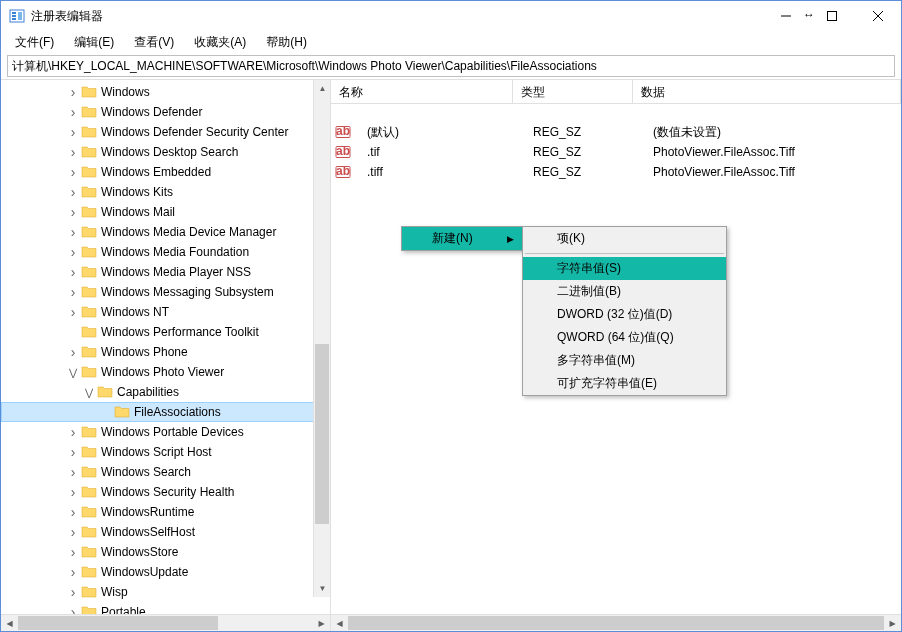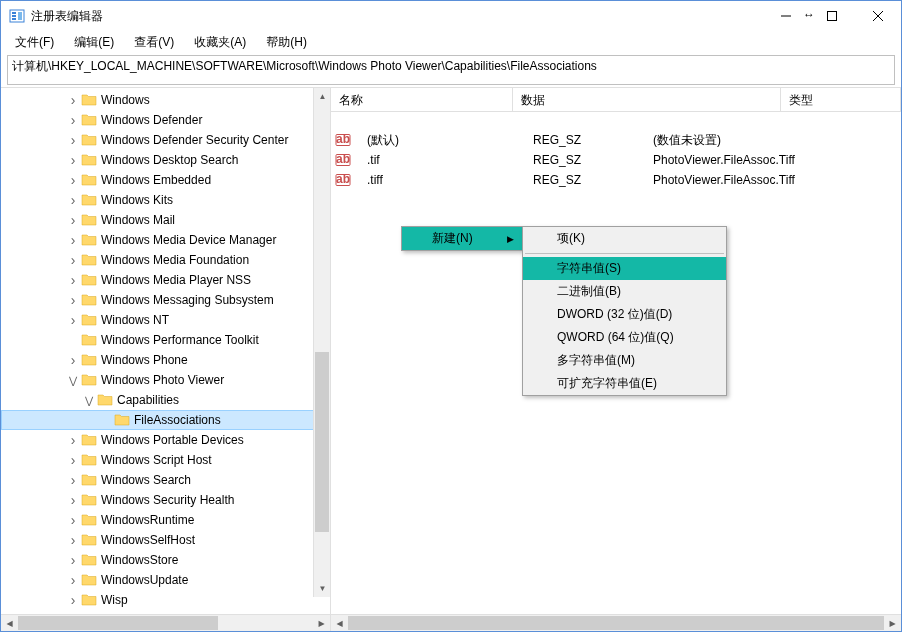--- a/index.html
+++ b/index.html
@@ -5,21 +5,21 @@
 * { box-sizing: border-box; margin: 0; padding: 0; font-family: "Microsoft YaHei", "Segoe UI", sans-serif; font-size: 12px; }
 body { background: #fff; overflow: hidden; }
 .window { width: 902px; height: 632px; border: 1px solid #5a8fd8; background: #fff; display: flex; flex-direction: column; position: relative; }
 .titlebar { height: 30px; display: flex; align-items: center; padding-left: 8px; background: #fff; }
 .title-icon { width: 16px; height: 16px; margin-right: 6px; display: flex; align-items: center; justify-content: center; }
 .title-text { flex: 1; font-size: 12px; }
 .win-controls { display: flex; height: 100%; }
 .win-btn { width: 46px; height: 100%; display: flex; align-items: center; justify-content: center; cursor: pointer; }
 .menubar { height: 22px; display: flex; align-items: center; padding: 0 6px; gap: 4px; }
 .menu-item { padding: 2px 8px; cursor: pointer; }
-.addressbar { height: 30px; border: 1px solid #c0c0c0; margin: 2px 6px; padding: 2px 4px; background: #fff; white-space: nowrap; overflow: hidden; }
+.addressbar { height: 22px; border: 1px solid #c0c0c0; margin: 2px 6px; padding: 2px 4px; background: #fff; white-space: nowrap; overflow: hidden; }
 .content { flex: 1; display: flex; border-top: 1px solid #e0e0e0; overflow: hidden; }
 .left-pane { width: 330px; border-right: 1px solid #e0e0e0; overflow: hidden; position: relative; display: flex; flex-direction: column; }
 .tree-scroll { flex: 1; overflow: hidden; position: relative; }
 .tree { padding: 2px 0; }
 .tree-row { display: flex; align-items: center; height: 20px; cursor: pointer; white-space: nowrap; }
 .tree-row.selected { background: #cce8ff; border: 1px solid #99d1ff; height: 20px; }
 .expander { width: 16px; height: 16px; display: flex; align-items: center; justify-content: center; cursor: pointer; color: #666; font-size: 10px; }
 .expander.empty { visibility: hidden; }
 .folder-icon { width: 16px; height: 16px; margin-right: 4px; }
 .tree-label { padding-right: 8px; }
@@ -303,22 +303,22 @@
         <div class="sb-track-h">
             <div class="sb-thumb-h" style="left:0;width:200px"></div>
           </div>
         <div class="sb-btn">▶</div>
       </div>
     </div>
 
     <div class="right-pane">
       <div class="list-header">
         <div class="col-h col-name">名称</div>
+        <div class="col-h col-type">类型</div>
         <div class="col-h col-data">数据</div>
-        <div class="col-h col-type">类型</div>
       </div>
       <div class="list-body" id="values">
           <div class="list-row">
             <span class="val-icon"><svg width="16" height="16" viewBox="0 0 16 16">
                 <rect x="1" y="2.5" width="14" height="11" rx="1" fill="#fff" stroke="#c94f4f"></rect>
                 <text x="8" y="11" font-size="8" text-anchor="middle" fill="#c94f4f" font-weight="bold">ab</text>
               </svg></span>
             <span class="cell-name">(默认)</span>
             <span class="cell-type">REG_SZ</span>
             <span class="cell-data">(数值未设置)</span>

